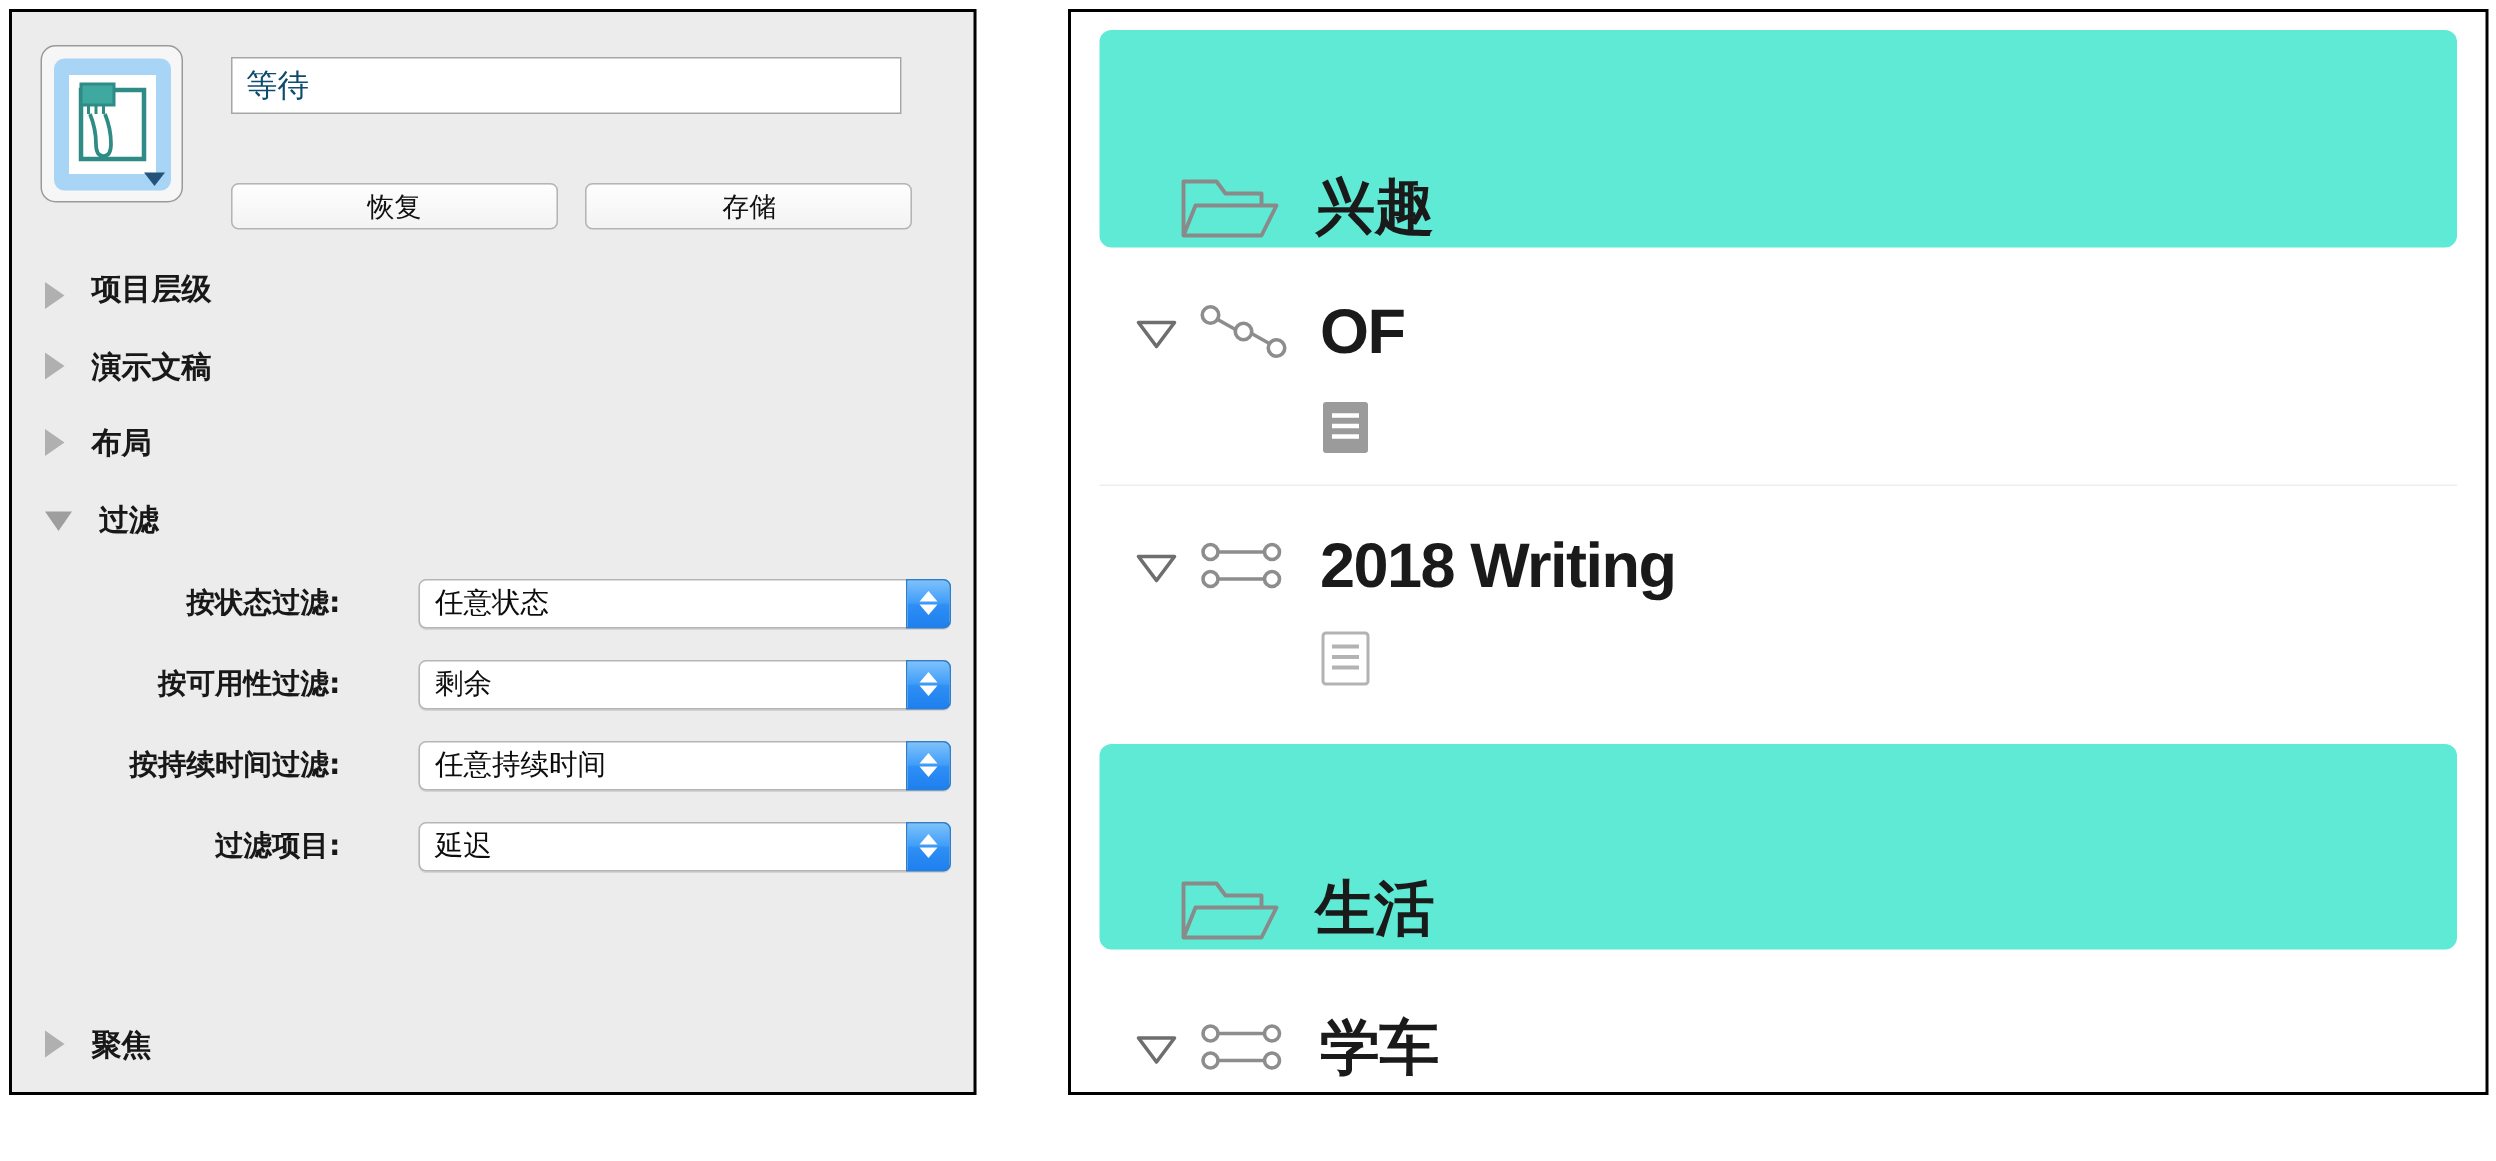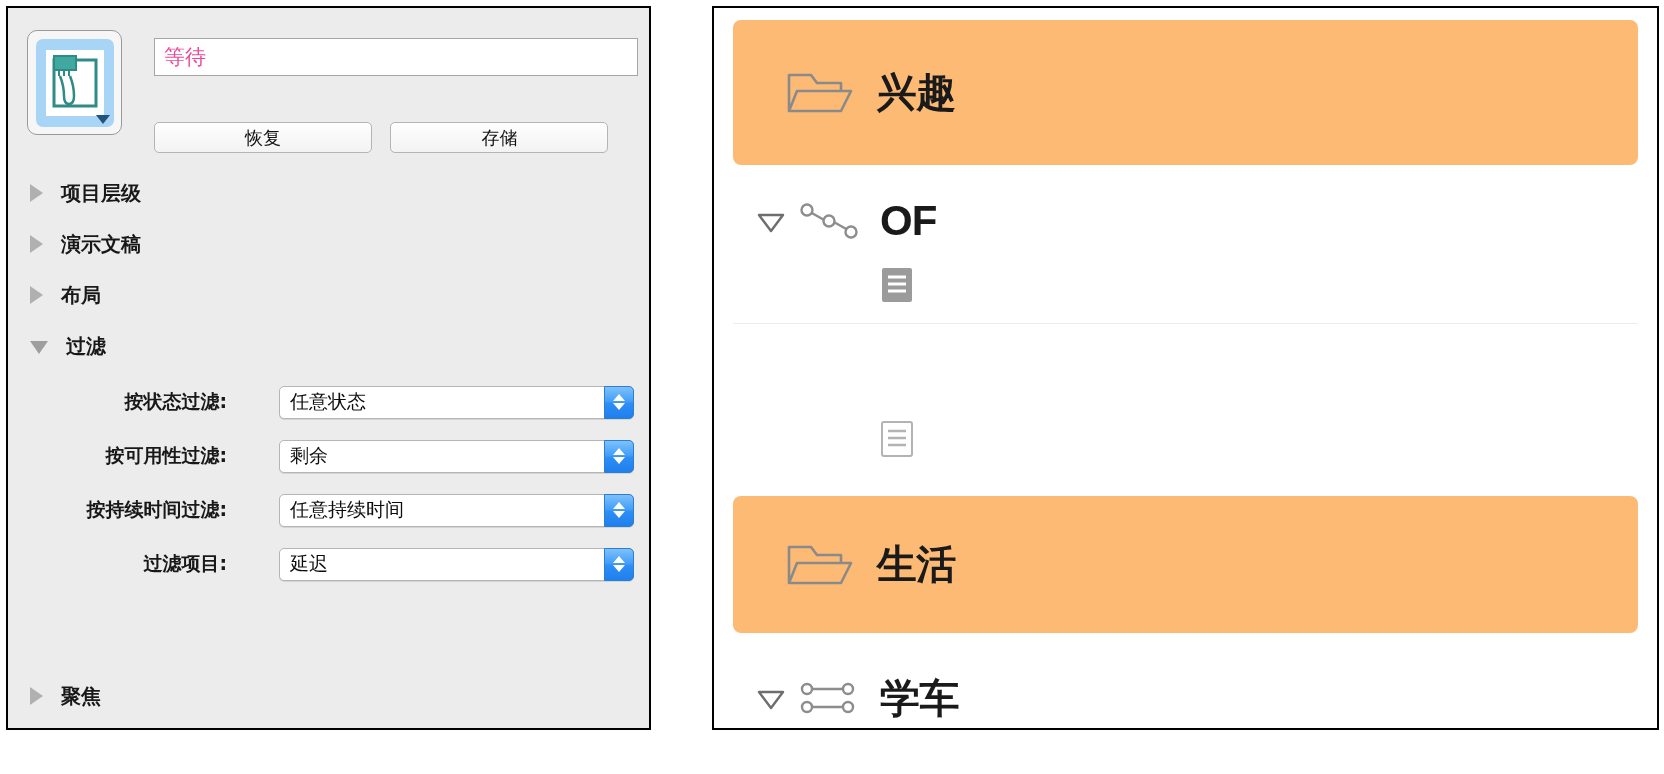--- a/index.html
+++ b/index.html
@@ -76,27 +76,27 @@
     border-left: 7px solid transparent;
     border-right: 7px solid transparent;
     border-top: 9px solid #23527a;
   }
 
   
   .name-field {
     position: absolute;
     left: 146px;
     top: 30px;
-    width: 484px;
+    width: 447px;
     height: 38px;
     background: #ffffff;
     border: 1px solid #a6a6a6;
     box-sizing: border-box;
     font-size: 21px;
-    color: #ec4899;
+    color: #0c4a6e;
     padding: 0 9px;
     display: flex;
     align-items: center;
     font-family: "DejaVu Sans", "Liberation Sans", sans-serif;
   }
 
   .btn-row { position: absolute; left: 146px; top: 114px; }
   .aq-btn {
     display: inline-flex;
     align-items: center;
@@ -254,24 +254,25 @@
 
   .outline-row {
     position: absolute;
     left: 0;
     width: 100%;
     display: flex;
     align-items: center;
     box-sizing: border-box;
   }
   .outline-row.folder {
-    background: #fdba74;
+    background: #5eead4;
     border-radius: 8px;
     width: 96%;
     left: 2%;
+    align-items: flex-end;
   }
   .row-sep {
     position: absolute;
     left: 2%;
     width: 96%;
     height: 1px;
     background: #ededed;
   }
   .twisty-svg { flex: 0 0 auto; }
 
@@ -313,21 +314,21 @@
     </div>
 
     <div class="name-field" title="">等待</div>
 
     <div class="btn-row">
       <span class="aq-btn">恢复</span>
       <span class="aq-btn">存储</span>
     </div>
   </div>
 
-  <div class="section-row" style="top:172px;">
+  <div class="section-row" style="top:172px;align-items:flex-end;">
     <span class="disc-tri closed"></span>
     <span class="section-label">项目层级</span>
   </div>
 
   <div class="section-row" style="top:223px;">
     <span class="disc-tri closed"></span>
     <span class="section-label">演示文稿</span>
   </div>
 
   <div class="section-row" style="top:274px;">
@@ -418,43 +419,58 @@
     <span class="row-title latin" style="margin-left:18px;">OF</span>
   </div>
 
   <svg class="note-icon" style="left:166px; top:258px;" width="34" height="38" viewBox="0 0 34 38">
     <rect x="2" y="2" width="30" height="34" rx="2" fill="#9b9b9b"></rect>
     <path d="M8 11 H26 M8 18 H26 M8 25 H26" stroke="#ffffff" stroke-width="3"></path>
   </svg>
 
   <div class="row-sep" style="top:315px;"></div>
 
-
-  <svg class="note-icon" style="left:166px; top:412px;" width="34" height="38" viewBox="0 0 34 38">
-    <rect x="2" y="2" width="30" height="34" rx="2" fill="#ffffff" stroke="#b3b3b3" stroke-width="2"></rect>
-    <path d="M8 11 H26 M8 18 H26 M8 25 H26" stroke="#b3b3b3" stroke-width="2.6"></path>
-  </svg>
-
-  <div class="outline-row folder" style="top:488px; height:137px;">
-    <span style="width:52px; flex:0 0 auto;"></span>
-    <svg class="twisty-svg" width="70" height="52" viewBox="0 0 70 52">
-      <path d="M4 44 L4 8 L26 8 L32 16 L56 16 L56 24 L12 24 L4 44 Z M12 24 L66 24 L56 44 L4 44" fill="none" stroke="#8a8a8a" stroke-width="2.6" stroke-linejoin="round"></path>
-    </svg>
-    <span class="row-title" style="margin-left:22px;">生活</span>
-  </div>
-
-  <div class="outline-row" style="top:655px; height:70px;">
+  <div class="outline-row" style="top:334px; height:70px;">
     <span style="width:40px; flex:0 0 auto;"></span>
     <svg class="twisty-svg" width="34" height="30" viewBox="0 0 34 30">
       <path d="M5 9 L29 9 L17 25 Z" fill="none" stroke="#6e6e6e" stroke-width="2.4" stroke-linejoin="round"></path>
     </svg>
     <svg class="twisty-svg" style="margin-left:8px;" width="66" height="46" viewBox="0 0 66 46">
       <line x1="14" y1="14" x2="48" y2="14" stroke="#8d8d8d" stroke-width="2.4"></line>
       <line x1="14" y1="32" x2="48" y2="32" stroke="#8d8d8d" stroke-width="2.4"></line>
       <circle cx="11" cy="14" r="5" fill="#ffffff" stroke="#8d8d8d" stroke-width="2.4"></circle>
       <circle cx="52" cy="14" r="5" fill="#ffffff" stroke="#8d8d8d" stroke-width="2.4"></circle>
       <circle cx="11" cy="32" r="5" fill="#ffffff" stroke="#8d8d8d" stroke-width="2.4"></circle>
       <circle cx="52" cy="32" r="5" fill="#ffffff" stroke="#8d8d8d" stroke-width="2.4"></circle>
     </svg>
+    <span class="row-title latin" style="margin-left:18px;">2018 Writing</span>
+  </div>
+
+  <svg class="note-icon" style="left:166px; top:412px;" width="34" height="38" viewBox="0 0 34 38">
+    <rect x="2" y="2" width="30" height="34" rx="2" fill="#ffffff" stroke="#b3b3b3" stroke-width="2"></rect>
+    <path d="M8 11 H26 M8 18 H26 M8 25 H26" stroke="#b3b3b3" stroke-width="2.6"></path>
+  </svg>
+
+  <div class="outline-row folder" style="top:488px; height:137px;">
+    <span style="width:52px; flex:0 0 auto;"></span>
+    <svg class="twisty-svg" width="70" height="52" viewBox="0 0 70 52">
+      <path d="M4 44 L4 8 L26 8 L32 16 L56 16 L56 24 L12 24 L4 44 Z M12 24 L66 24 L56 44 L4 44" fill="none" stroke="#8a8a8a" stroke-width="2.6" stroke-linejoin="round"></path>
+    </svg>
+    <span class="row-title" style="margin-left:22px;">生活</span>
+  </div>
+
+  <div class="outline-row" style="top:655px; height:70px;">
+    <span style="width:40px; flex:0 0 auto;"></span>
+    <svg class="twisty-svg" width="34" height="30" viewBox="0 0 34 30">
+      <path d="M5 9 L29 9 L17 25 Z" fill="none" stroke="#6e6e6e" stroke-width="2.4" stroke-linejoin="round"></path>
+    </svg>
+    <svg class="twisty-svg" style="margin-left:8px;" width="66" height="46" viewBox="0 0 66 46">
+      <line x1="14" y1="14" x2="48" y2="14" stroke="#8d8d8d" stroke-width="2.4"></line>
+      <line x1="14" y1="32" x2="48" y2="32" stroke="#8d8d8d" stroke-width="2.4"></line>
+      <circle cx="11" cy="14" r="5" fill="#ffffff" stroke="#8d8d8d" stroke-width="2.4"></circle>
+      <circle cx="52" cy="14" r="5" fill="#ffffff" stroke="#8d8d8d" stroke-width="2.4"></circle>
+      <circle cx="11" cy="32" r="5" fill="#ffffff" stroke="#8d8d8d" stroke-width="2.4"></circle>
+      <circle cx="52" cy="32" r="5" fill="#ffffff" stroke="#8d8d8d" stroke-width="2.4"></circle>
+    </svg>
     <span class="row-title" style="margin-left:18px;">学车</span>
   </div>
 
 </div>
 
 </body></html>

